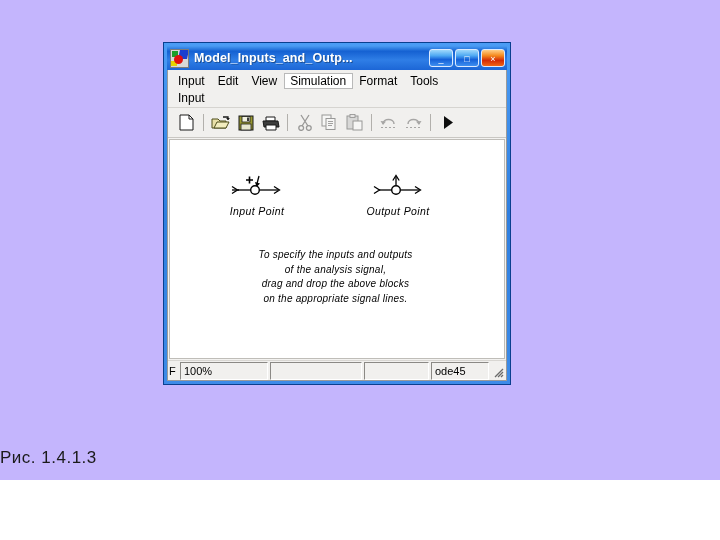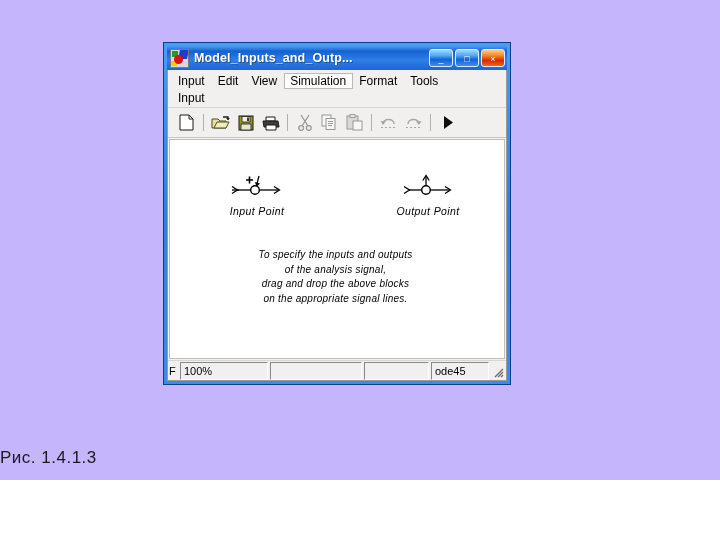--- a/index.html
+++ b/index.html
@@ -430,21 +430,21 @@
 
               <path d="M30.5 17 L49 17" stroke="#000000" stroke-width="1.3" fill="none"></path>
               <path d="M45 13.5 L50.5 17 L45 20.5" fill="none" stroke="#000000" stroke-width="1.3"></path>
 
               <path d="M9 17 L21.7 17" stroke="#000000" stroke-width="1.3"></path>
             </svg>
           </div>
           <div class="block-label">Input Point</div>
         </div>
 
-        <div class="block" style="left:193px; top:33px;">
+        <div class="block" style="left:163px; top:33px;">
           <div class="glyph-wrap">
             <svg width="56" height="26" viewBox="0 0 56 26">
 
               <path d="M4 13.5 L9.5 17 L4 20.5" fill="none" stroke="#000000" stroke-width="1.3"></path>
               <path d="M9 17 L22 17" stroke="#000000" stroke-width="1.3"></path>
 
               <circle cx="26" cy="17" r="4.3" fill="#ffffff" stroke="#000000" stroke-width="1.4"></circle>
 
               <path d="M26 12.5 L26 4" stroke="#000000" stroke-width="1.3" fill="none"></path>
               <path d="M22.8 7.5 L26 2.5 L29.2 7.5" fill="none" stroke="#000000" stroke-width="1.3"></path>

